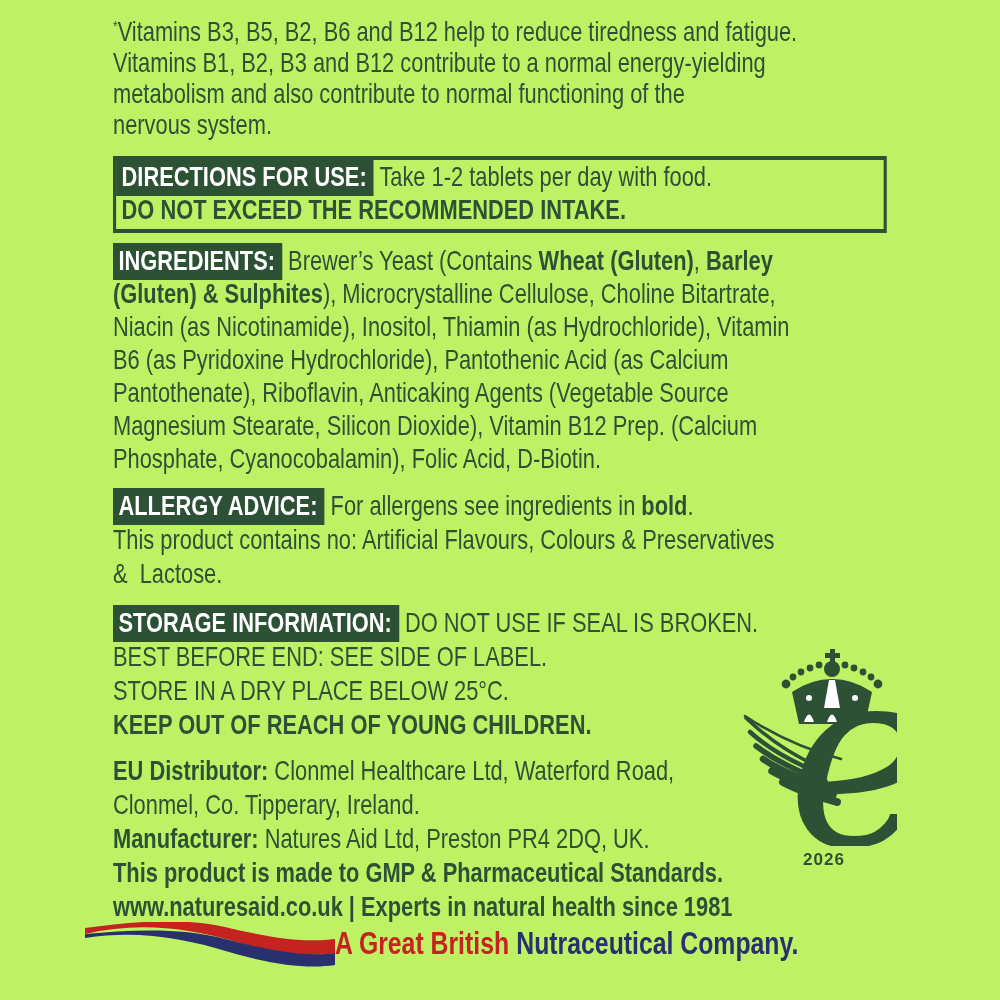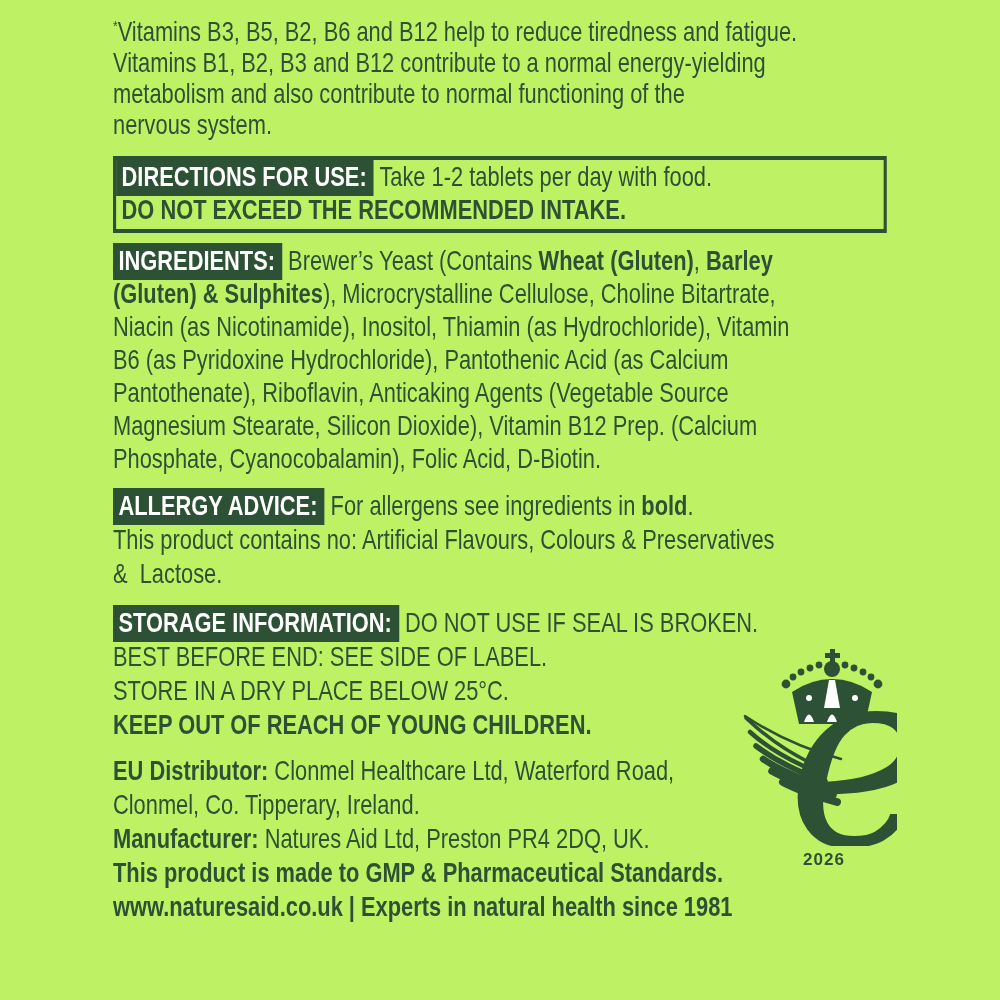--- a/index.html
+++ b/index.html
@@ -146,14 +146,23 @@
         <path d="M26,113 C45,126 67,134 92,142" stroke-width="6.5"></path>
         <path d="M35,125 C53,135 73,142 96,149" stroke-width="7.5"></path>
         <path d="M46,136 C61,144 79,150 100,156" stroke-width="8"></path>
       </g>
 
       <text x="50" y="198" font-family="DejaVu Serif, serif" font-style="italic" font-size="250" fill="#2d5134">e</text>
     </svg>
     <div class="award-year">2026</div>
   </div>
 
+  <div class="bottom-row">
+    <svg class="swoosh" width="252" height="52" viewBox="0 0 252 52" aria-hidden="true">
+      <path fill="#c4231f" d="M0,12 C50,0 100,5 148,19 C190,31 224,35 250,31 L250,17 C221,21 186,16 140,5 C95,-5 45,0 0,6 Z"></path>
+      <path fill="#28306e" d="M0,16 C50,8 96,15 144,30 C188,43 224,47 250,43 L250,31 C221,35 186,29 140,17 C95,5 45,8 0,12 Z"></path>
+    </svg>
+    <div class="bottom-text cond2">
+      <span class="red">A Great British</span><span class="navy">Nutraceutical Company.</span>
+    </div>
+  </div>
 
 </div>
 
 </body></html>

